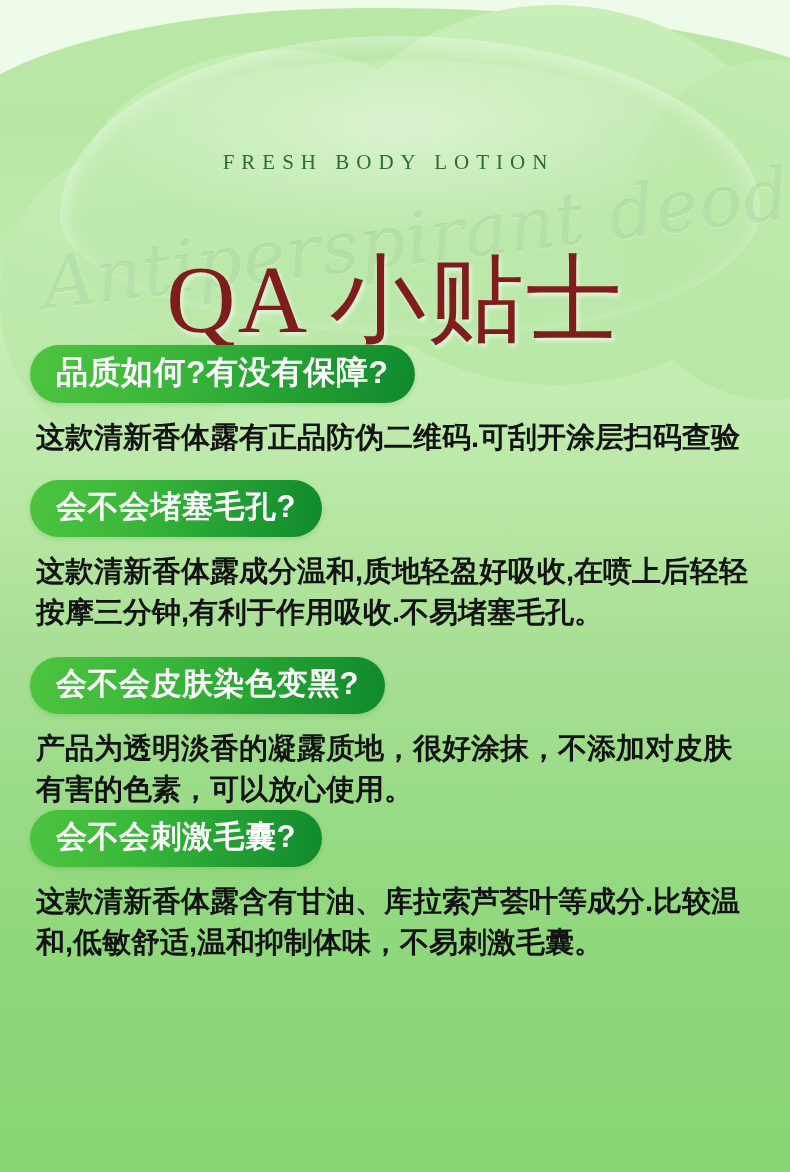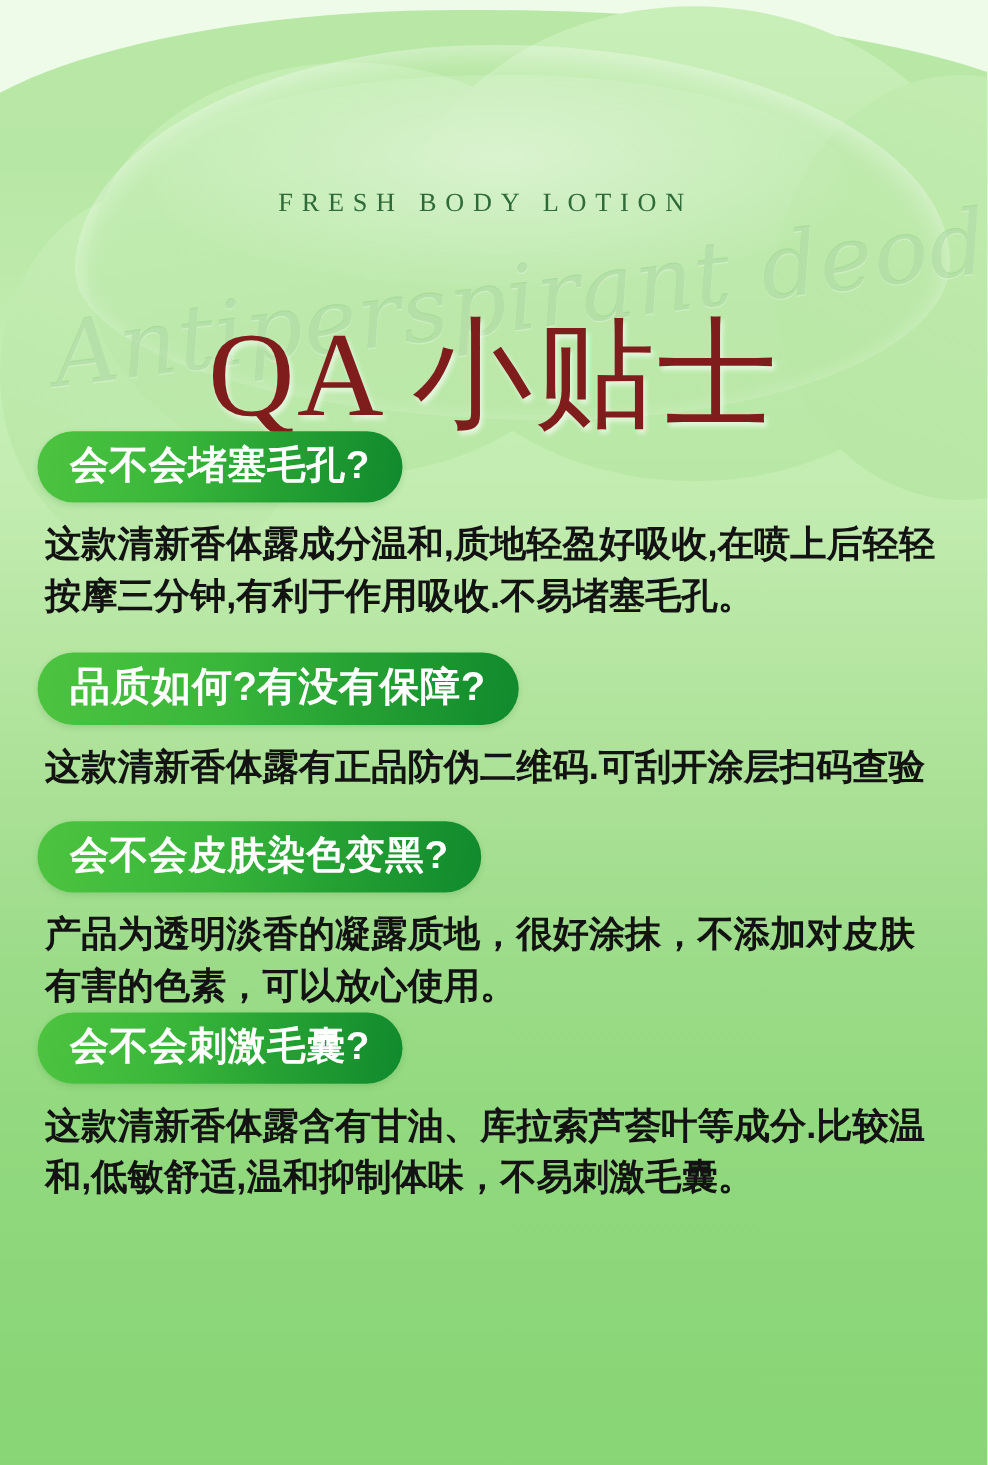--- a/index.html
+++ b/index.html
@@ -211,30 +211,30 @@
   </div>
 
   <div class="watermark">Antiperspirant deodorant</div>
 
   <div class="eyebrow">FRESH BODY LOTION</div>
 
   <h1 class="headline">QA 小贴士</h1>
 
   <div class="qa-list">
 
+    <div class="qa-item qa-item--1">
+      <div class="badge">品质如何?有没有保障?</div>
+      <p class="answer">这款清新香体露有正品防伪二维码.可刮开涂层扫码查验</p>
+    </div>
+
     <div class="qa-item qa-item--2">
       <div class="badge">会不会堵塞毛孔?</div>
       <p class="answer">这款清新香体露成分温和,质地轻盈好吸收,在喷上后轻轻按摩三分钟,有利于作用吸收.不易堵塞毛孔。</p>
     </div>
 
-    <div class="qa-item qa-item--1">
-      <div class="badge">品质如何?有没有保障?</div>
-      <p class="answer">这款清新香体露有正品防伪二维码.可刮开涂层扫码查验</p>
-    </div>
-
     <div class="qa-item qa-item--4">
       <div class="badge">会不会皮肤染色变黑?</div>
       <p class="answer">产品为透明淡香的凝露质地，很好涂抹，不添加对皮肤有害的色素，可以放心使用。</p>
     </div>
 
     <div class="qa-item qa-item--3">
       <div class="badge">会不会刺激毛囊?</div>
       <p class="answer">这款清新香体露含有甘油、库拉索芦荟叶等成分.比较温和,低敏舒适,温和抑制体味，不易刺激毛囊。</p>
     </div>
 

